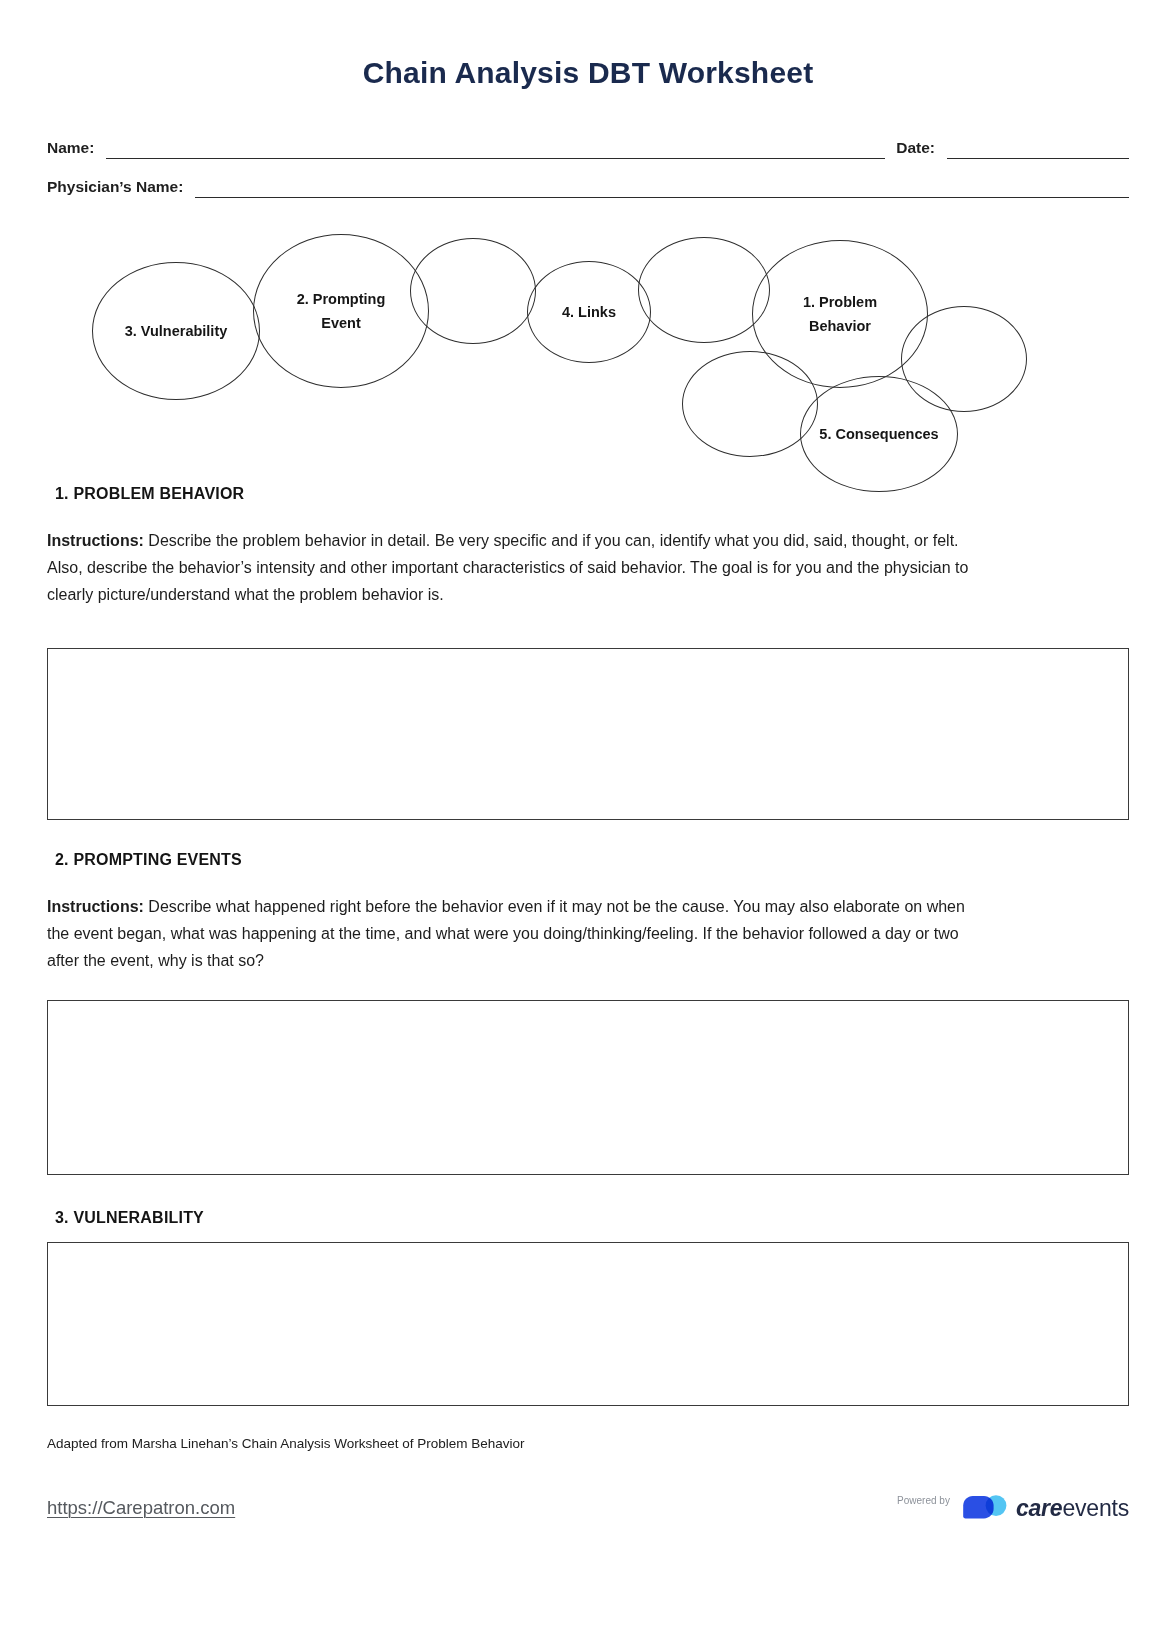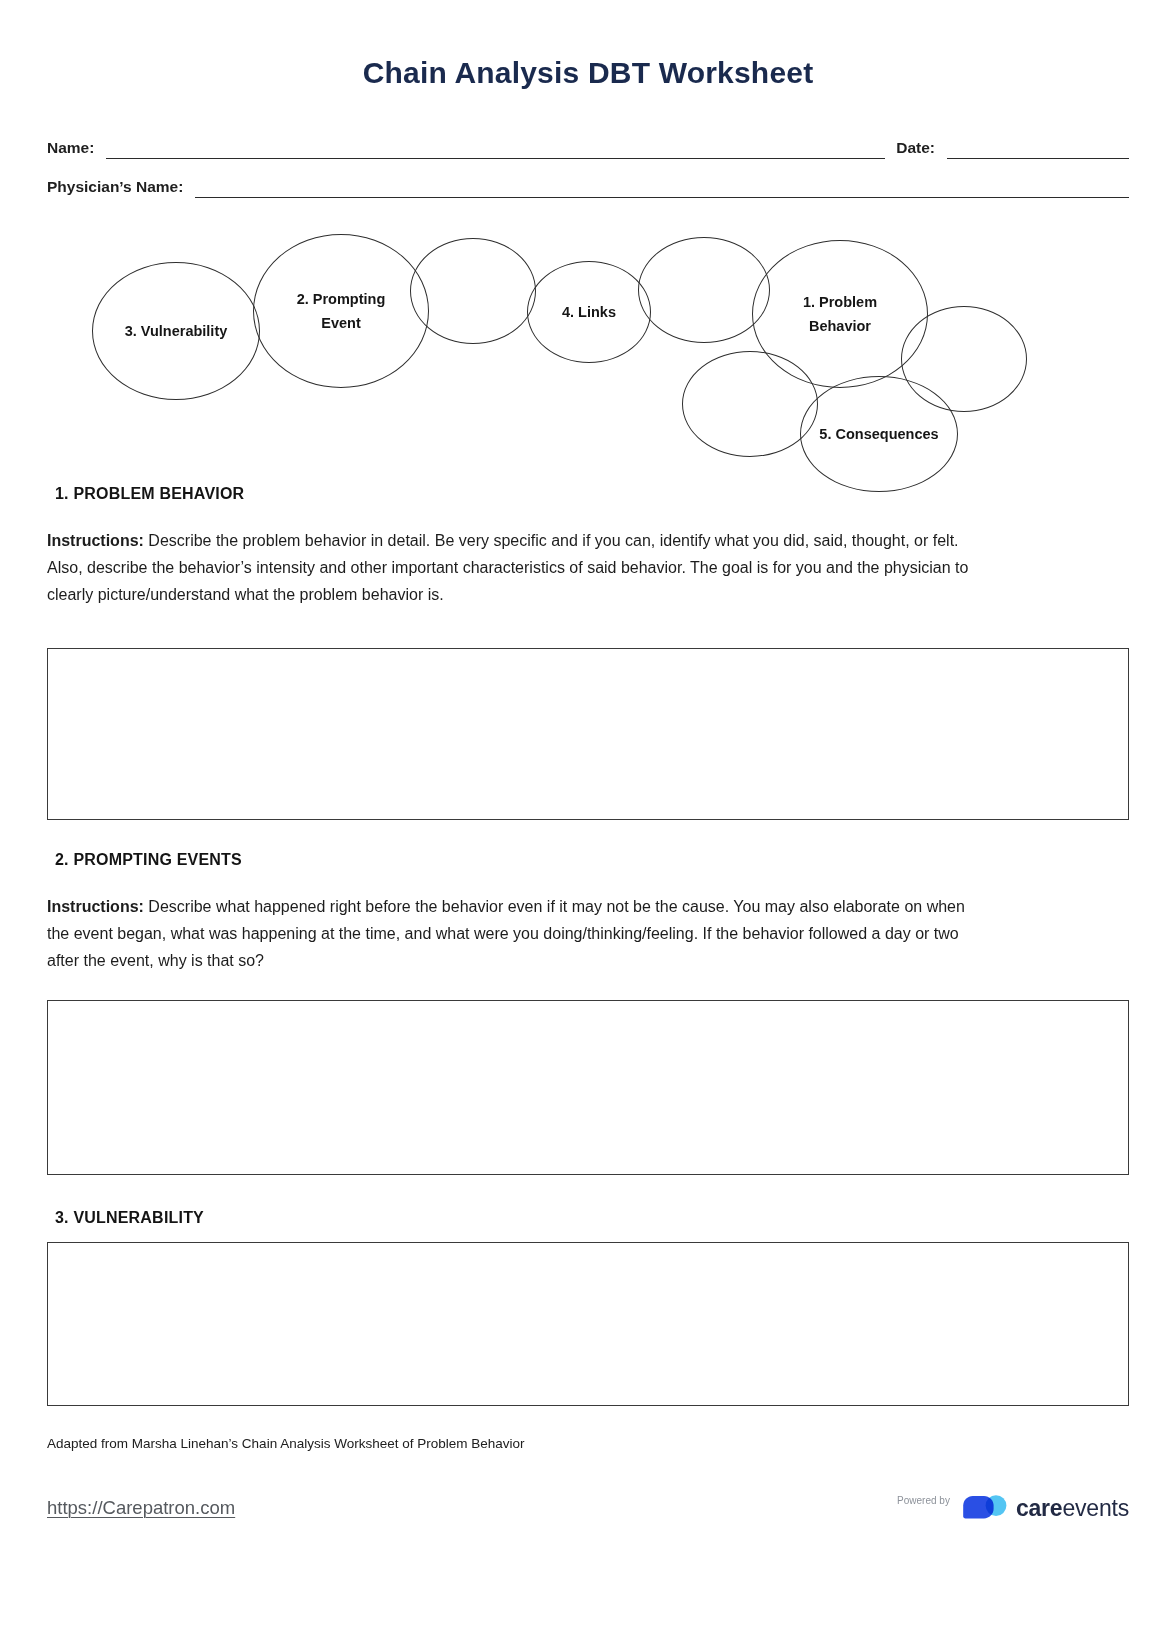--- a/index.html
+++ b/index.html
@@ -72,21 +72,21 @@
     margin-top:38px;display:flex;align-items:center;justify-content:space-between;height:36px;
   }
   .site-link{
     font-size:18.5px;color:#55595e;text-decoration:underline;
     text-decoration-thickness:1px;text-underline-offset:3px;cursor:pointer;
   }
   .brand-cluster{display:flex;align-items:center;}
   .powered-by{font-size:10px;color:#8d929a;margin-right:10px;position:relative;top:-8px;padding-left:48px;}
   .logo-mark{width:48px;height:30px;margin-right:8px;}
   .brand-text{font-size:23px;color:#222a44;letter-spacing:-.2px;}
-  .brand-text .bold{font-weight:bold;}
+  .brand-text .bold{font-weight:bold;font-style:italic;}
 </style>
 </head>
 <body>
 
 <div class="content">
 
   <div class="doc-title">Chain Analysis DBT Worksheet</div>
 
   <div class="fields">
     <div class="field-row">

